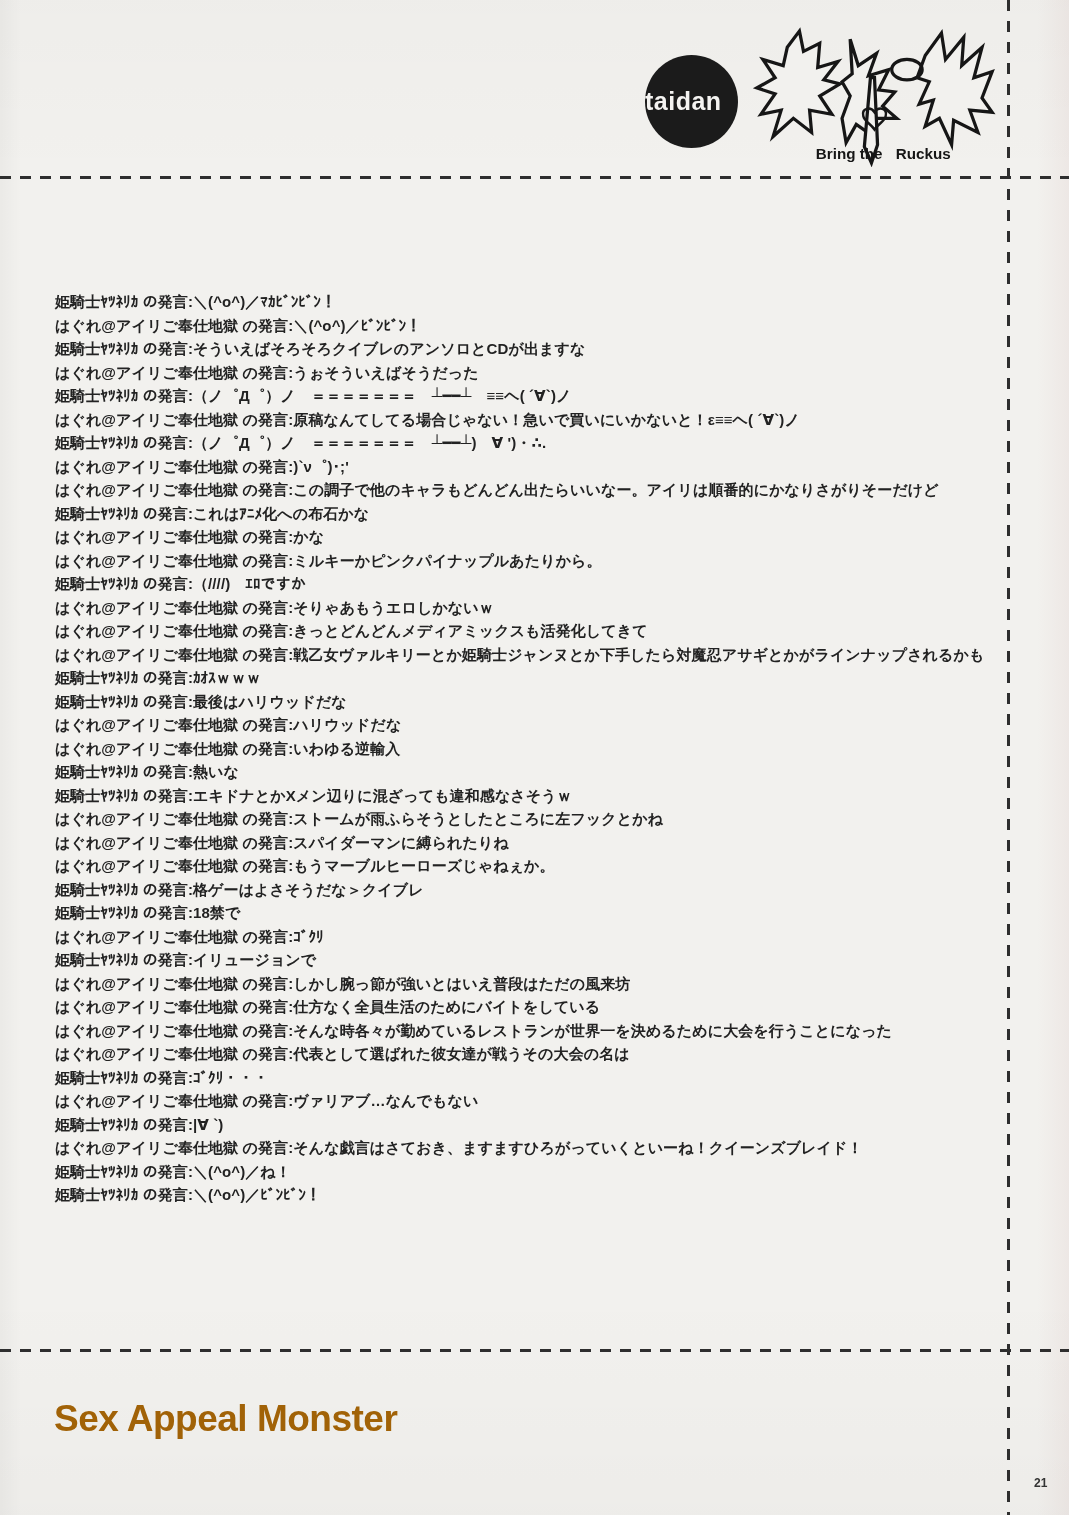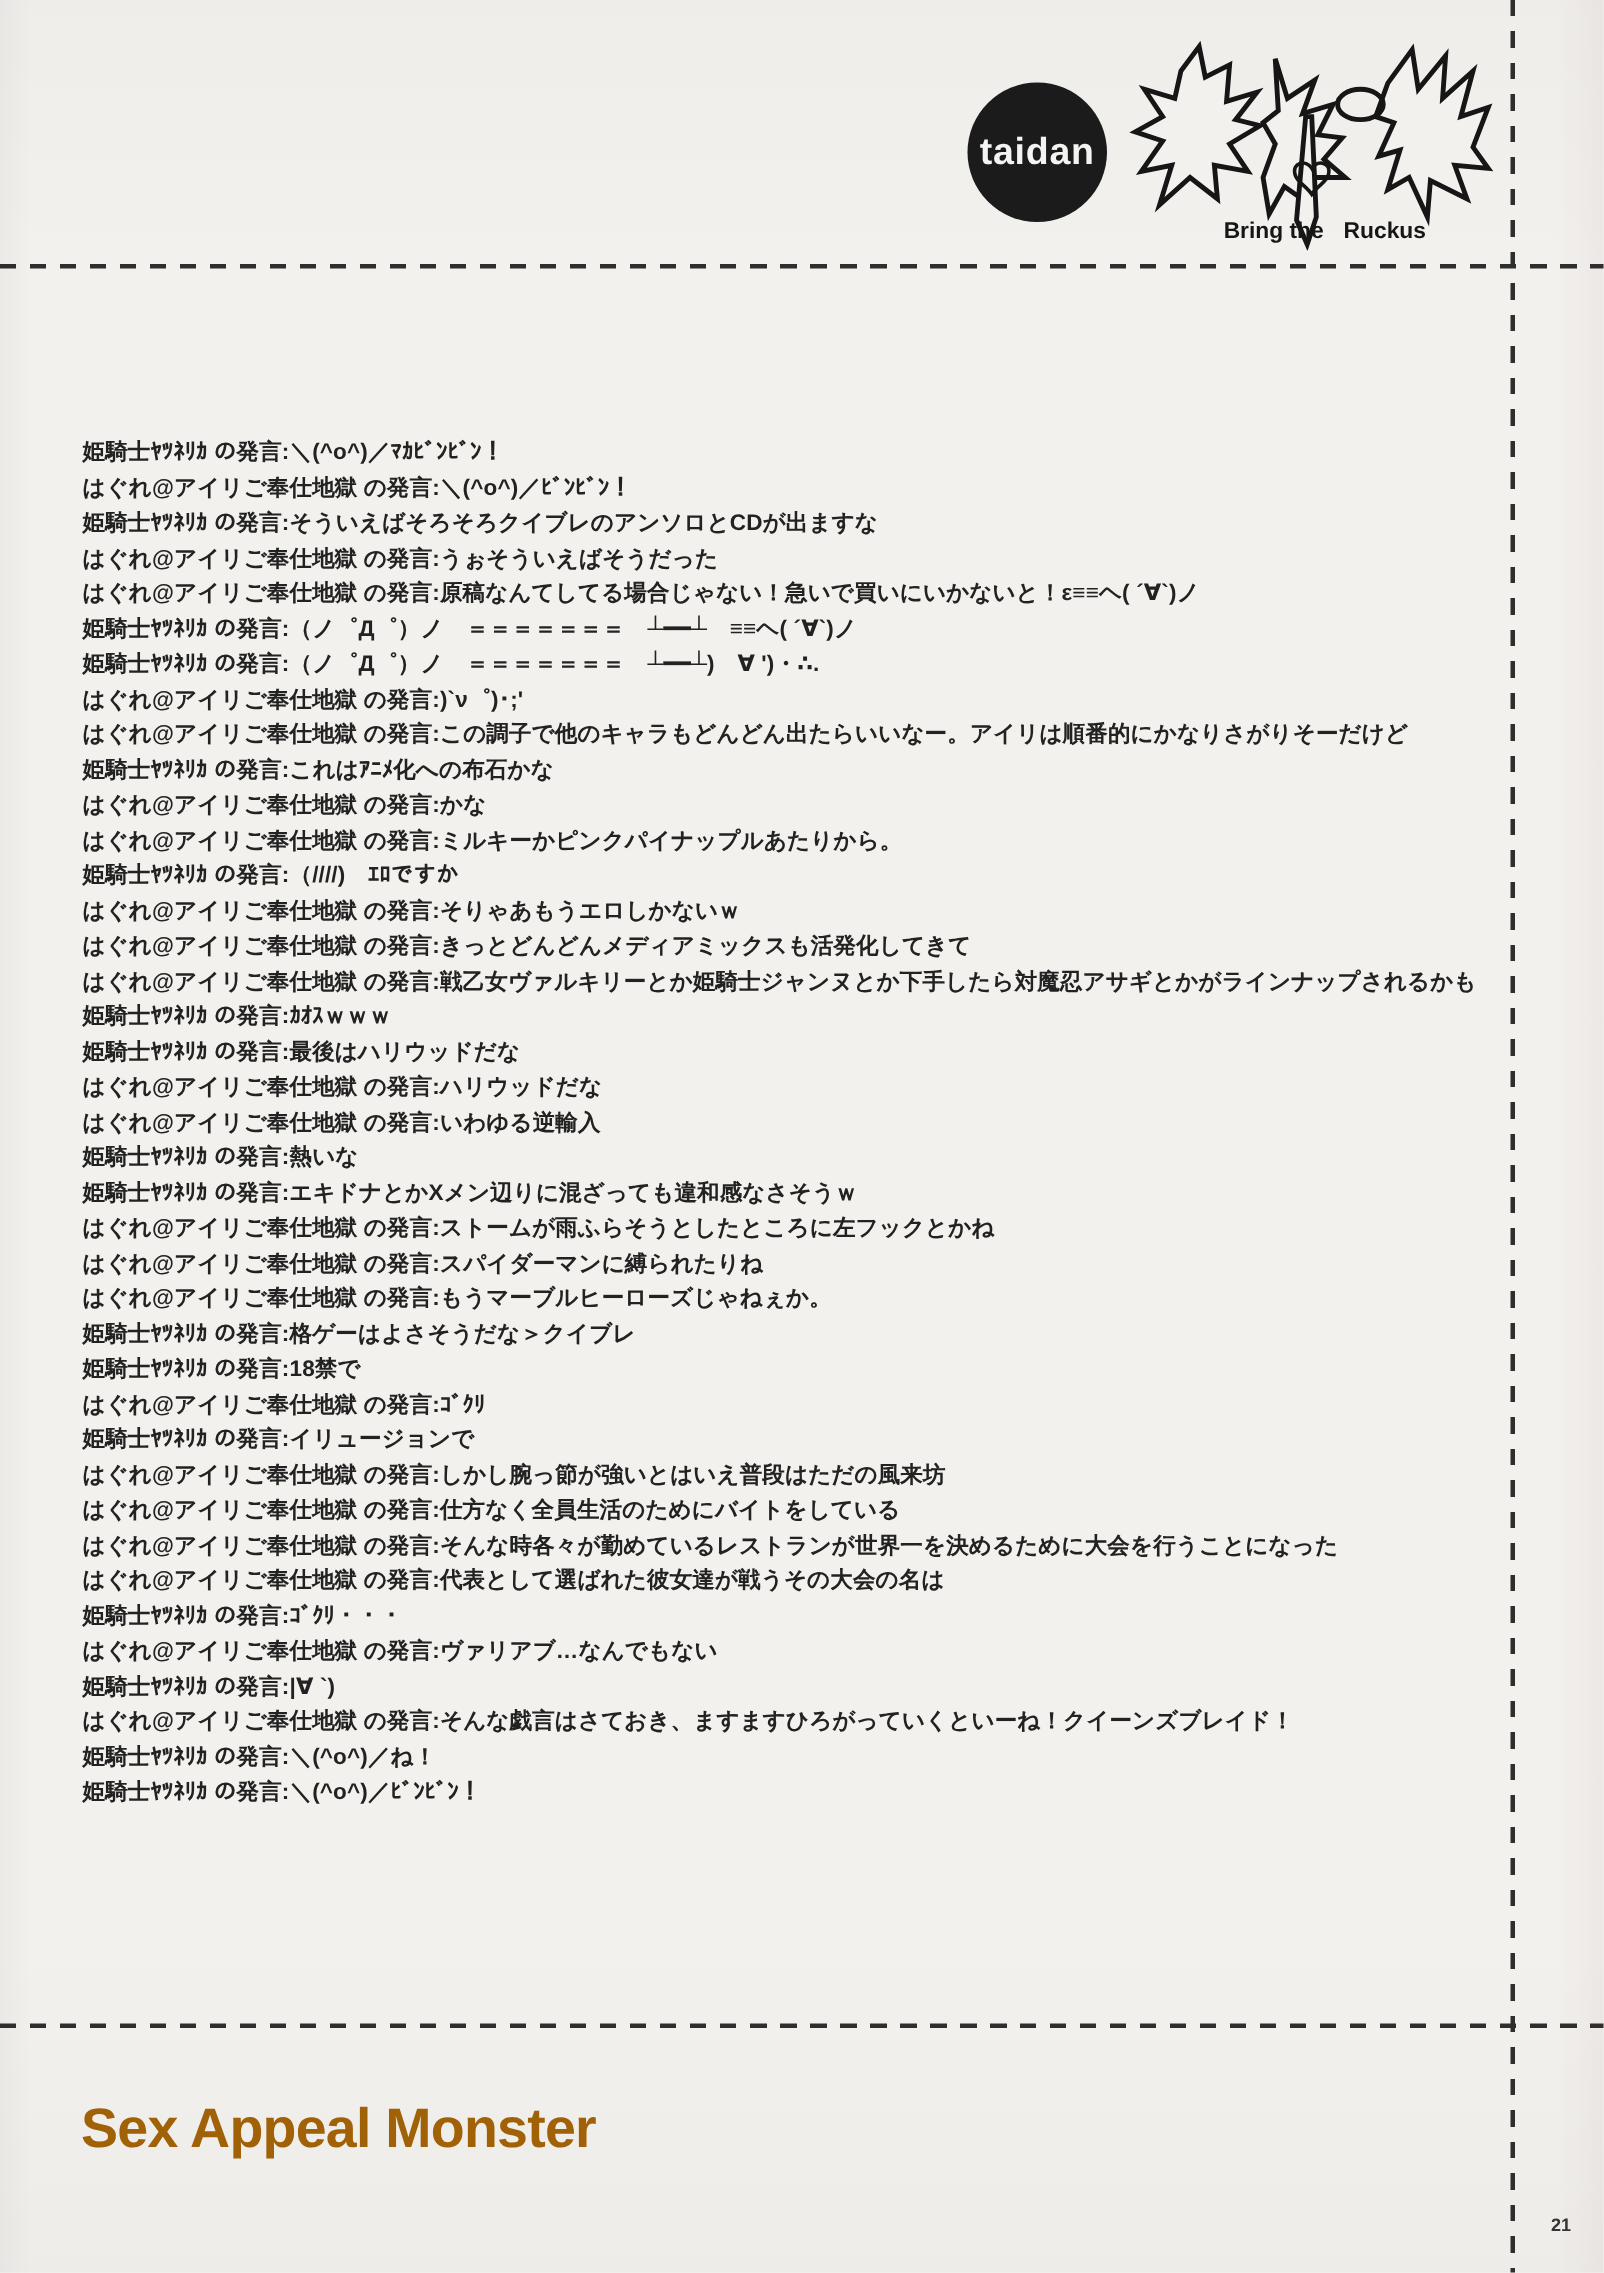--- a/index.html
+++ b/index.html
@@ -19,21 +19,21 @@
     background:repeating-linear-gradient(90deg,#2e2e2e 0 11px,transparent 11px 20px);
   }
   .dash-h.top{top:176px;}
   .dash-h.bottom{top:1349px;}
   .dash-v{
     position:absolute;top:0;left:1007px;width:3px;height:1515px;
     background:repeating-linear-gradient(180deg,#2e2e2e 0 11px,transparent 11px 21px);
   }
   .taidan-badge{
     position:absolute;left:645px;top:55px;width:93px;height:93px;border-radius:50%;
-    background:#1b1b1b;display:flex;align-items:center;justify-content:center;
+    background:#1b1b1b;display:flex;align-items:center;justify-content:flex-start;
   }
   .taidan-badge span{
     color:#f4f3f1;font-size:25px;font-weight:bold;letter-spacing:0.5px;
   }
   .graffiti{position:absolute;left:752px;top:25px;width:245px;height:142px;}
   .chat{
     position:absolute;left:55px;top:290px;width:950px;
   }
   .chat-line{
     white-space:nowrap;height:23.5px;line-height:23.5px;
@@ -75,22 +75,22 @@
     <text x="95" y="132" text-anchor="middle" font-size="15" font-weight="bold" fill="#161616">Bring the</text>
     <text x="168" y="132" text-anchor="middle" font-size="15" font-weight="bold" fill="#161616">Ruckus</text>
   </svg>
 </div>
 
 <div class="chat" id="chat-log">
     <div class="chat-line"><span>姫騎士ﾔﾂﾈﾘｶ</span><span> の発言:</span><span>＼(^o^)／ﾏｶﾋﾞﾝﾋﾞﾝ！</span></div>
     <div class="chat-line"><span>はぐれ@アイリご奉仕地獄</span><span> の発言:</span><span>＼(^o^)／ﾋﾞﾝﾋﾞﾝ！</span></div>
     <div class="chat-line"><span>姫騎士ﾔﾂﾈﾘｶ</span><span> の発言:</span><span>そういえばそろそろクイブレのアンソロとCDが出ますな</span></div>
     <div class="chat-line"><span>はぐれ@アイリご奉仕地獄</span><span> の発言:</span><span>うぉそういえばそうだった</span></div>
+    <div class="chat-line"><span>姫騎士ﾔﾂﾈﾘｶ</span><span> の発言:</span><span>（ノ゜Д゜）ノ　＝＝＝＝＝＝＝　┴━━┴　≡≡ヘ( ´∀`)ノ</span></div>
     <div class="chat-line"><span>はぐれ@アイリご奉仕地獄</span><span> の発言:</span><span>原稿なんてしてる場合じゃない！急いで買いにいかないと！ε≡≡ヘ( ´∀`)ノ</span></div>
-    <div class="chat-line"><span>姫騎士ﾔﾂﾈﾘｶ</span><span> の発言:</span><span>（ノ゜Д゜）ノ　＝＝＝＝＝＝＝　┴━━┴　≡≡ヘ( ´∀`)ノ</span></div>
     <div class="chat-line"><span>姫騎士ﾔﾂﾈﾘｶ</span><span> の発言:</span><span>（ノ゜Д゜）ノ　＝＝＝＝＝＝＝　┴━━┴)　∀ ')・∴.</span></div>
     <div class="chat-line"><span>はぐれ@アイリご奉仕地獄</span><span> の発言:</span><span>)`ν゜)･;'</span></div>
     <div class="chat-line"><span>はぐれ@アイリご奉仕地獄</span><span> の発言:</span><span>この調子で他のキャラもどんどん出たらいいなー。アイリは順番的にかなりさがりそーだけど</span></div>
     <div class="chat-line"><span>姫騎士ﾔﾂﾈﾘｶ</span><span> の発言:</span><span>これはｱﾆﾒ化への布石かな</span></div>
     <div class="chat-line"><span>はぐれ@アイリご奉仕地獄</span><span> の発言:</span><span>かな</span></div>
     <div class="chat-line"><span>はぐれ@アイリご奉仕地獄</span><span> の発言:</span><span>ミルキーかピンクパイナップルあたりから。</span></div>
     <div class="chat-line"><span>姫騎士ﾔﾂﾈﾘｶ</span><span> の発言:</span><span>（////)　ｴﾛですか</span></div>
     <div class="chat-line"><span>はぐれ@アイリご奉仕地獄</span><span> の発言:</span><span>そりゃあもうエロしかないｗ</span></div>
     <div class="chat-line"><span>はぐれ@アイリご奉仕地獄</span><span> の発言:</span><span>きっとどんどんメディアミックスも活発化してきて</span></div>
     <div class="chat-line"><span>はぐれ@アイリご奉仕地獄</span><span> の発言:</span><span>戦乙女ヴァルキリーとか姫騎士ジャンヌとか下手したら対魔忍アサギとかがラインナップされるかも</span></div>

